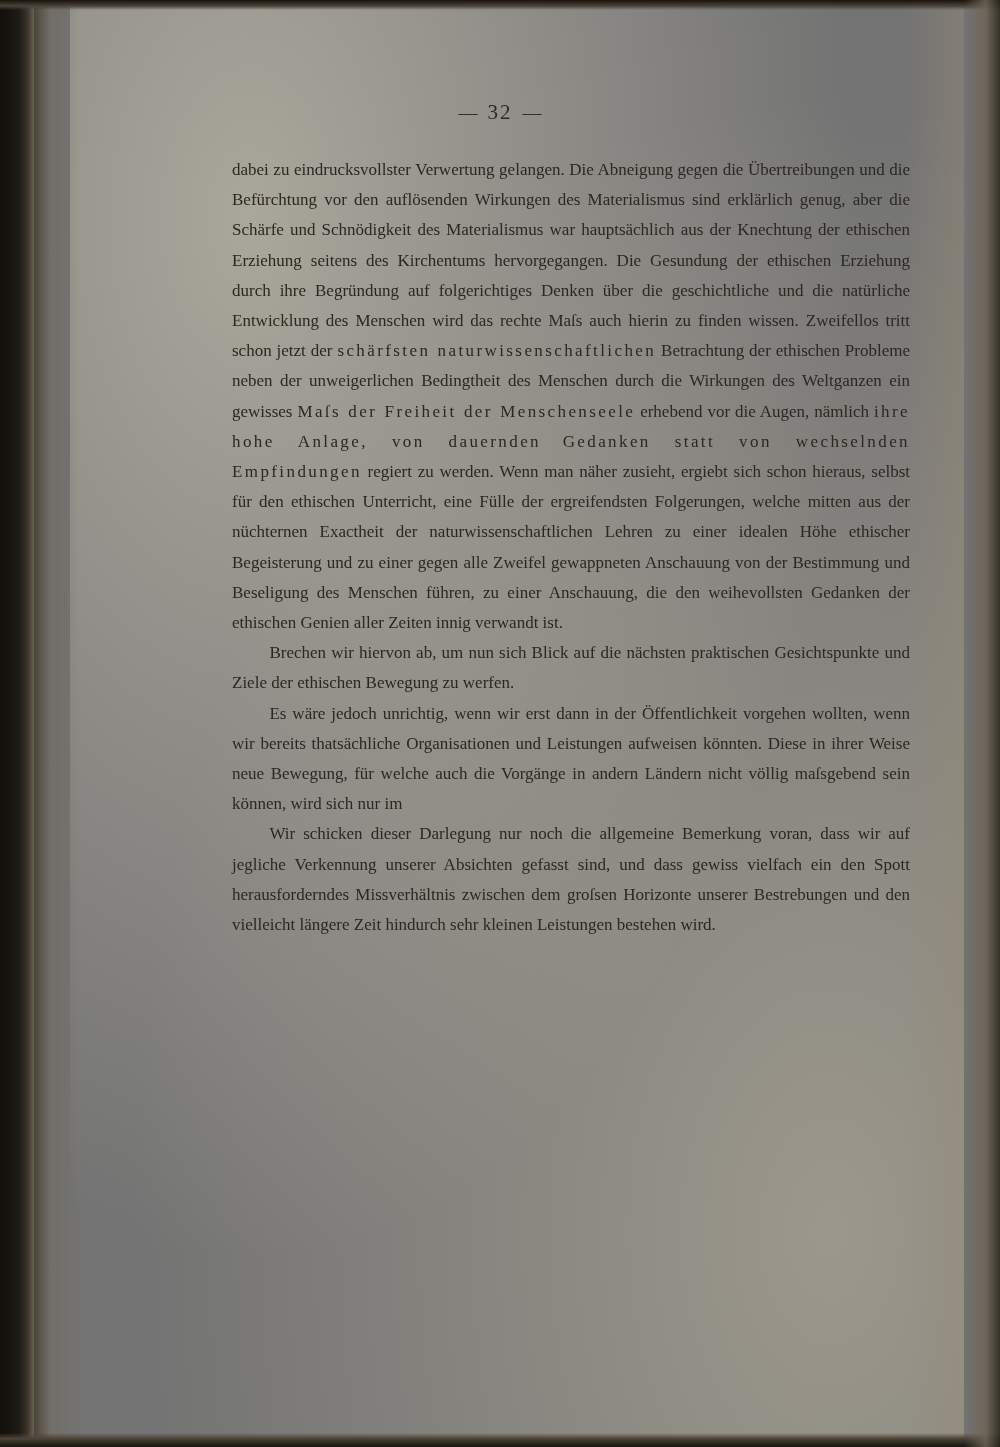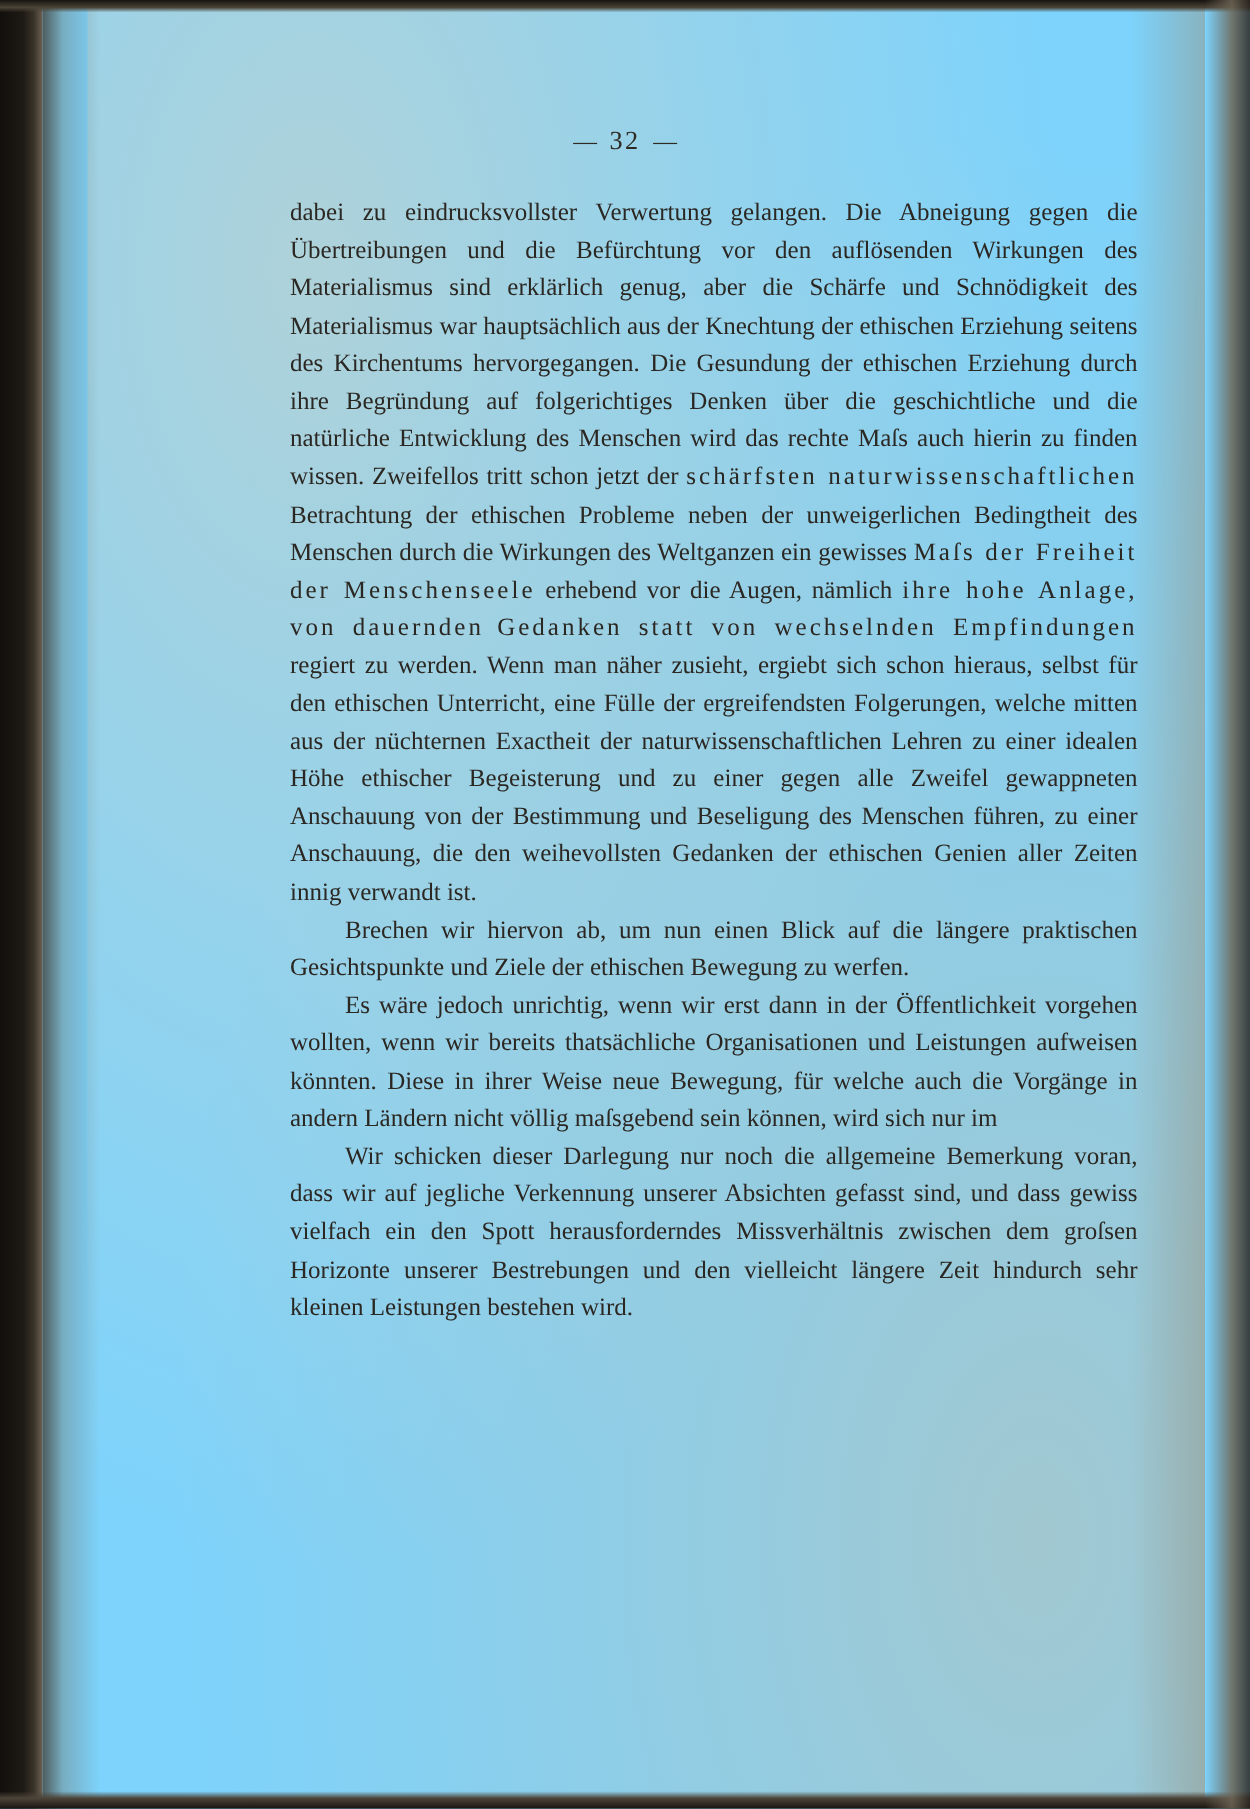--- a/index.html
+++ b/index.html
@@ -11,21 +11,21 @@
     width: 1000px;
     height: 1447px;
     overflow: hidden;
     font-family: "Liberation Serif", serif;
   }
 
   #page {
     position: relative;
     width: 1000px;
     height: 1447px;
-    background: #7dd3fc;
+    background: #737373;
     overflow: hidden;
   }
 
   
   .scan-edge-left {
     position: absolute;
     left: 0; top: 0;
     width: 34px; height: 1447px;
     background: linear-gradient(to right, #120f0c 0%, #1e1a15 55%, #3a332a 80%, #6b6152 100%);
   }
@@ -83,21 +83,21 @@
     color: #2e2a23;
   }
   .folio .dash { letter-spacing: 0; padding: 0 10px; font-size: 19px; }
 
   #textblock {
     position: absolute;
     left: 232px;
     top: 155px;
     width: 678px;
     color: #2b2722;
-    font-size: 20px;
+    font-size: 17px;
     line-height: 30.2px;
     text-align: justify;
     text-justify: inter-word;
   }
   #textblock p {
     margin: 0;
     text-indent: 0;
   }
   #textblock p.indent {
     text-indent: 2.2em;
@@ -118,18 +118,18 @@
   <div class="scan-edge-top"></div>
   <div class="scan-edge-bottom"></div>
   <div class="scan-edge-right"></div>
 
   <div class="folio">
     <span class="dash">—</span><span>32</span><span class="dash">—</span>
   </div>
 
   <div id="textblock">
     <p>dabei zu eindrucksvollster Verwertung gelangen. Die Abneigung gegen die Übertreibungen und die Befürchtung vor den auflösenden Wirkungen des Materialismus sind erklärlich genug, aber die Schärfe und Schnödigkeit des Materialismus war hauptsächlich aus der Knechtung der ethischen Erziehung seitens des Kirchentums hervorgegangen. Die Gesundung der ethischen Erziehung durch ihre Begründung auf folgerichtiges Denken über die geschichtliche und die natürliche Entwicklung des Menschen wird das rechte Maſs auch hierin zu finden wissen. Zweifellos tritt schon jetzt der <span class="sp">schärfsten naturwissenschaftlichen</span> Betrachtung der ethischen Probleme neben der unweigerlichen Bedingtheit des Menschen durch die Wirkungen des Weltganzen ein gewisses <span class="sp">Maſs der Freiheit der Menschenseele</span> erhebend vor die Augen, nämlich <span class="sp">ihre hohe Anlage, von dauernden</span> <span class="sp">Gedanken statt von wechselnden Empfindungen</span> regiert zu werden. Wenn man näher zusieht, ergiebt sich schon hieraus, selbst für den ethischen Unterricht, eine Fülle der ergreifendsten Folgerungen, welche mitten aus der nüchternen Exactheit der naturwissenschaftlichen Lehren zu einer idealen Höhe ethischer Begeisterung und zu einer gegen alle Zweifel gewappneten Anschauung von der Bestimmung und Beseligung des Menschen führen, zu einer Anschauung, die den weihevollsten Gedanken der ethischen Genien aller Zeiten innig verwandt ist.</p>
-    <p class="indent">Brechen wir hiervon ab, um nun einen Blick auf die längere praktischen Gesichtspunkte und Ziele der ethischen Bewegung zu werfen.</p>
+    <p class="indent">Brechen wir hiervon ab, um nun sich Blick auf die nächsten praktischen Gesichtspunkte und Ziele der ethischen Bewegung zu werfen.</p>
     <p class="indent">Es wäre jedoch unrichtig, wenn wir erst dann in der Öffentlichkeit vorgehen wollten, wenn wir bereits thatsächliche Organisationen und Leistungen aufweisen könnten. Diese in ihrer Weise neue Bewegung, für welche auch die Vorgänge in andern Ländern nicht völlig maſsgebend sein können, wird sich nur im</p>
     <p class="indent">Wir schicken dieser Darlegung nur noch die allgemeine Bemerkung voran, dass wir auf jegliche Verkennung unserer Absichten gefasst sind, und dass gewiss vielfach ein den Spott herausforderndes Missverhältnis zwischen dem groſsen Horizonte unserer Bestrebungen und den vielleicht längere Zeit hindurch sehr kleinen Leistungen bestehen wird.</p>
   </div>
 
 </div>
 
 </body></html>

